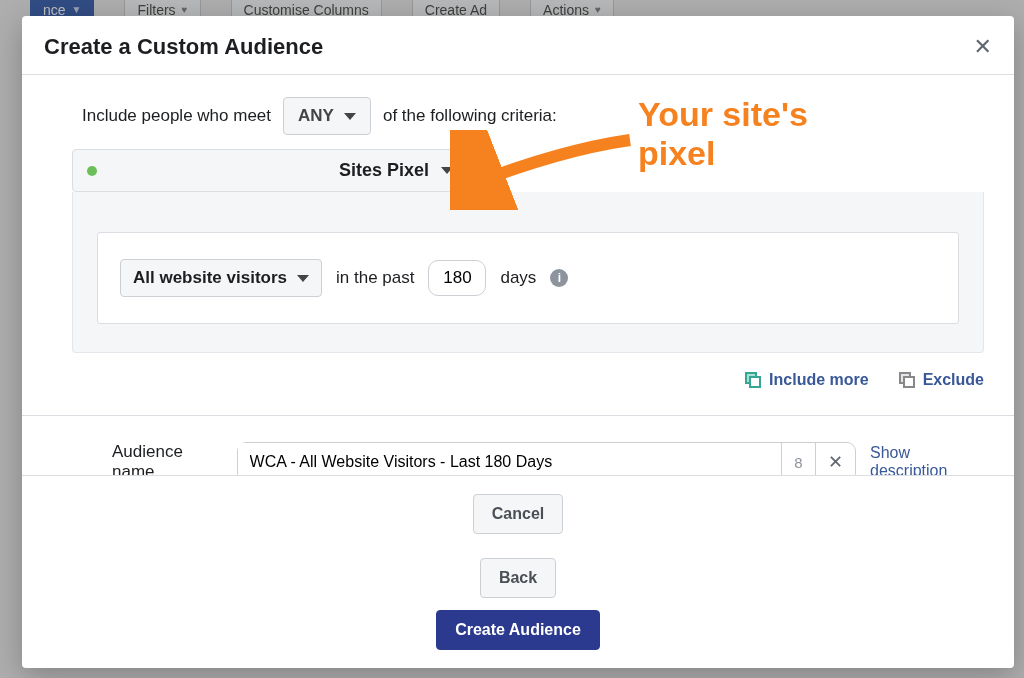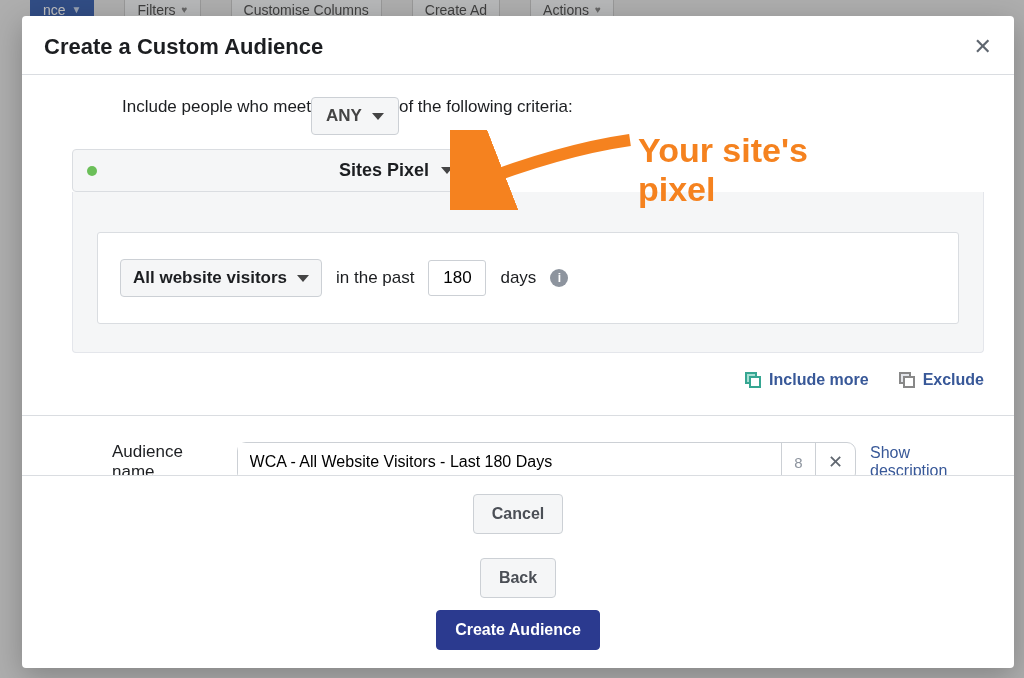--- a/index.html
+++ b/index.html
@@ -9,34 +9,34 @@
   .bg-tool{background:#f5f6f7;border:1px solid #ccc;padding:0 12px;font-size:14px;height:20px;line-height:18px;color:#555;border-top:none;border-radius:0 0 3px 3px;display:flex;align-items:center;gap:6px;}
   .bg-heart{font-size:10px;color:#888;}
 
   .overlay{position:absolute;inset:0;background:rgba(0,0,0,0.25);}
   .modal{position:absolute;left:22px;top:16px;right:10px;bottom:10px;background:#fff;border-radius:4px;box-shadow:0 8px 30px rgba(0,0,0,0.25);display:flex;flex-direction:column;}
   .modal-header{display:flex;align-items:center;justify-content:space-between;padding:18px 22px 14px 22px;border-bottom:1px solid #dadde1;}
   .modal-title{font-size:22px;font-weight:700;color:#1c1e21;}
   .close-x{font-size:22px;color:#606770;cursor:pointer;line-height:1;}
 
   .modal-body{flex:1;overflow:auto;padding:0 0 0 0;}
-  .criteria-row{display:flex;align-items:flex-start;padding:22px 30px 14px 100px;font-size:17px;color:#1c1e21;}
+  .criteria-row{display:flex;align-items:center;gap:12px;padding:22px 30px 14px 60px;font-size:17px;color:#1c1e21;}
   .any-btn{display:inline-flex;align-items:center;gap:10px;background:#f5f6f7;border:1px solid #ccd0d5;border-radius:4px;padding:8px 14px;font-weight:700;font-size:17px;color:#444;cursor:pointer;}
   .caret{width:0;height:0;border-left:6px solid transparent;border-right:6px solid transparent;border-top:7px solid #444;}
 
   .criteria-block{margin:0 30px 0 38px;}
   .pixel-bar{display:flex;align-items:center;gap:14px;background:#f5f6f7;border:1px solid #dadde1;border-radius:4px;padding:10px 14px;width:402px;margin-left:12px;}
   .status-dot{width:10px;height:10px;border-radius:50%;background:#6bbf59;}
   .pixel-label{flex:1;text-align:center;font-weight:700;font-size:18px;display:flex;justify-content:flex-end;align-items:center;gap:12px;padding-right:6px;}
 
   .inner-panel{background:#f5f6f7;border:1px solid #e4e6eb;border-top:none;border-radius:0 0 4px 4px;margin-left:12px;padding:40px 24px 28px 24px;}
   .white-box{background:#fff;border:1px solid #dadde1;border-radius:3px;padding:26px 22px;}
   .visitor-row{display:flex;align-items:center;gap:14px;font-size:17px;}
   .visitor-btn{display:inline-flex;align-items:center;gap:10px;background:#f5f6f7;border:1px solid #ccd0d5;border-radius:4px;padding:8px 12px;font-weight:700;font-size:17px;color:#1c1e21;cursor:pointer;}
-  .days-input{width:58px;height:36px;border:1px solid #ccd0d5;border-radius:3px;text-align:center;font-size:17px;}
+  .days-input{width:58px;height:36px;border:1px solid #ccd0d5;border-radius:10px;text-align:center;font-size:17px;}
   .info-dot{display:inline-flex;width:18px;height:18px;border-radius:50%;background:#8d949e;color:#fff;font-size:12px;font-weight:700;align-items:center;justify-content:center;}
 
   .include-row{display:flex;justify-content:flex-end;gap:30px;padding:18px 30px 8px 30px;font-size:16px;}
   .link-blue{color:#385898;font-weight:600;cursor:pointer;display:inline-flex;align-items:center;gap:8px;}
   .sq-icon{position:relative;width:16px;height:16px;}
   .sq-icon .back{position:absolute;left:0;top:0;width:12px;height:12px;border:2px solid #36a692;background:#a7e0d4;}
   .sq-icon .front{position:absolute;right:0;bottom:0;width:12px;height:12px;border:2px solid #36a692;background:#fff;}
   .sq-icon.exc .back{border-color:#888;background:#e4e6eb;}
   .sq-icon.exc .front{border-color:#888;background:#fff;}
 
@@ -50,21 +50,21 @@
   .name-clear{width:40px;text-align:center;color:#606770;font-size:18px;border-left:1px solid #ccd0d5;height:100%;display:flex;align-items:center;justify-content:center;cursor:pointer;}
   .show-desc{color:#385898;font-size:16px;cursor:pointer;margin-left:auto;}
 
   .modal-footer{border-top:1px solid #dadde1;padding:18px 22px;display:flex;align-items:center;gap:12px;flex-direction:column;}
   .btn{padding:10px 18px;border-radius:4px;font-size:16px;font-weight:700;cursor:pointer;border:1px solid #ccd0d5;background:#f5f6f7;color:#4b4f56;}
   .btn.primary{background:#2b3a8f;border-color:#2b3a8f;color:#fff;}
   .footer-spacer{flex:1;}
 
   
   .annotation{position:absolute;pointer-events:none;}
-  .anno-text{position:absolute;left:638px;top:95px;font-size:34px;font-weight:800;color:#f5821f;line-height:1.15;margin-top:36px;}
+  .anno-text{position:absolute;left:638px;top:95px;font-size:34px;font-weight:800;color:#f5821f;line-height:1.15;}
   .arrow-svg{position:absolute;left:450px;top:130px;}
 </style>
 </head>
 <body>
 
 <div class="bg-toolbar">
   <div class="bg-tool" style="background:#4267b2;color:#fff;border-color:#4267b2;">nce <span class="bg-heart" style="color:#cdd9ed">▼</span></div>
   <div class="bg-tool">
       <span>Filters</span> 
       <span class="bg-heart">♥</span>

